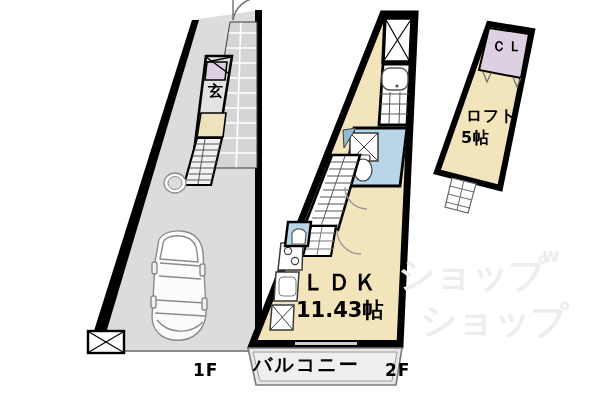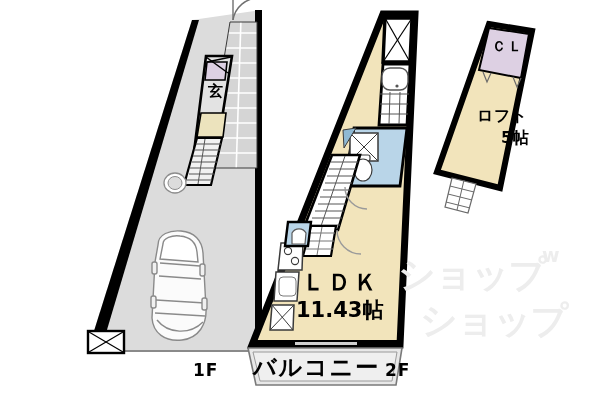--- a/index.html
+++ b/index.html
@@ -27,24 +27,24 @@
     white-space: nowrap;
     color: #000000;
     font-weight: bold;
     letter-spacing: 0.5px;
     user-select: none;
   }
   #label-doma   { left: 190px; top: 172px; font-size: 21px; }
   #label-genkan { left: 208px; top: 82px;  font-size: 15px; }
   #label-ldk    { left: 302px; top: 267px; font-size: 23px; letter-spacing: 3px; }
   #label-ldk-jo { left: 296px; top: 296px; font-size: 21px; letter-spacing: 0px; }
-  #label-loft   { left: 477px; top: 106px; font-size: 16px; }
-  #label-loft-jo{ left: 461px; top: 128px; font-size: 16px; margin-left: 40px; }
+  #label-loft   { left: 466px; top: 106px; font-size: 16px; }
+  #label-loft-jo{ left: 461px; top: 128px; font-size: 16px; }
   #label-cl     { left: 492px; top: 38px;  font-size: 14px; letter-spacing: 2px; }
-  #label-balcony{ left: 253px; top: 352px; font-size: 23px; letter-spacing: 2px; }
+  #label-balcony{ left: 253px; top: 352px; font-size: 19px; letter-spacing: 2px; }
   #label-1f     { left: 193px; top: 360px; font-size: 17px; letter-spacing: 1px; font-weight: bold;}
   #label-2f     { left: 385px; top: 360px; font-size: 17px; letter-spacing: 1px; font-weight: bold;}
 
   #watermark {
     position: absolute;
     left: 398px;
     top: 248px;
     width: 190px;
     height: 105px;
     pointer-events: none;

